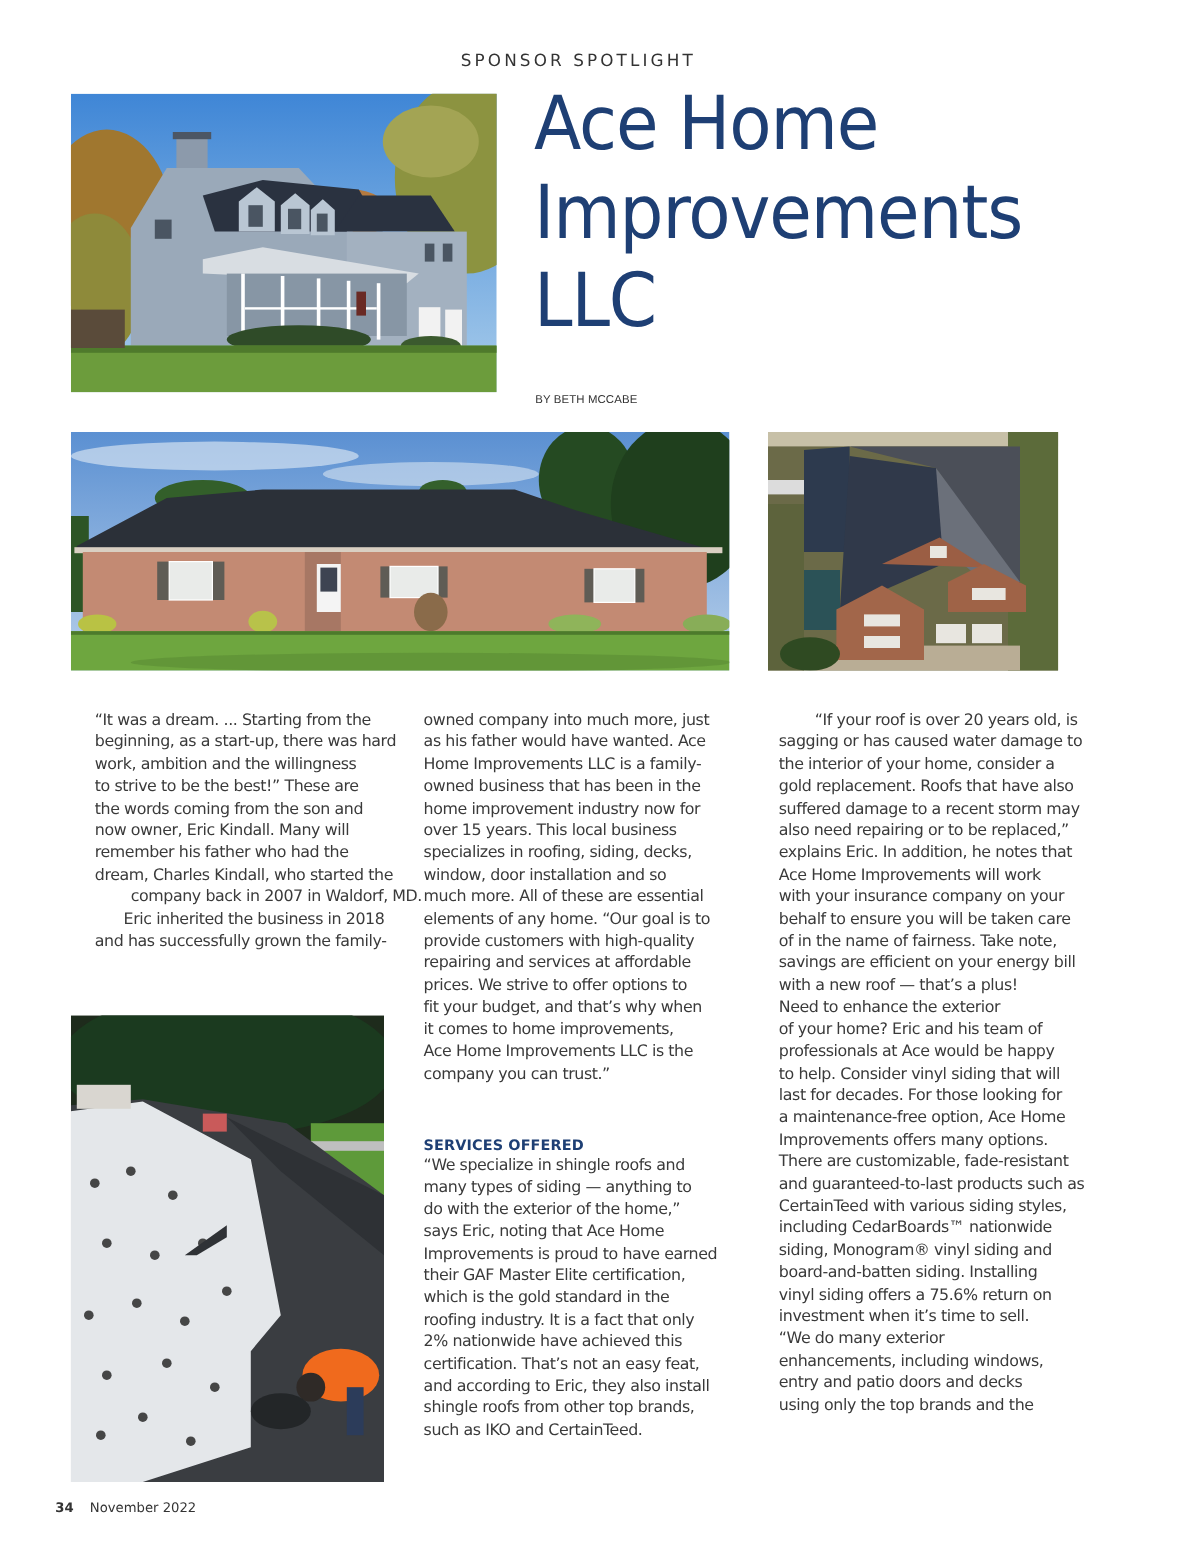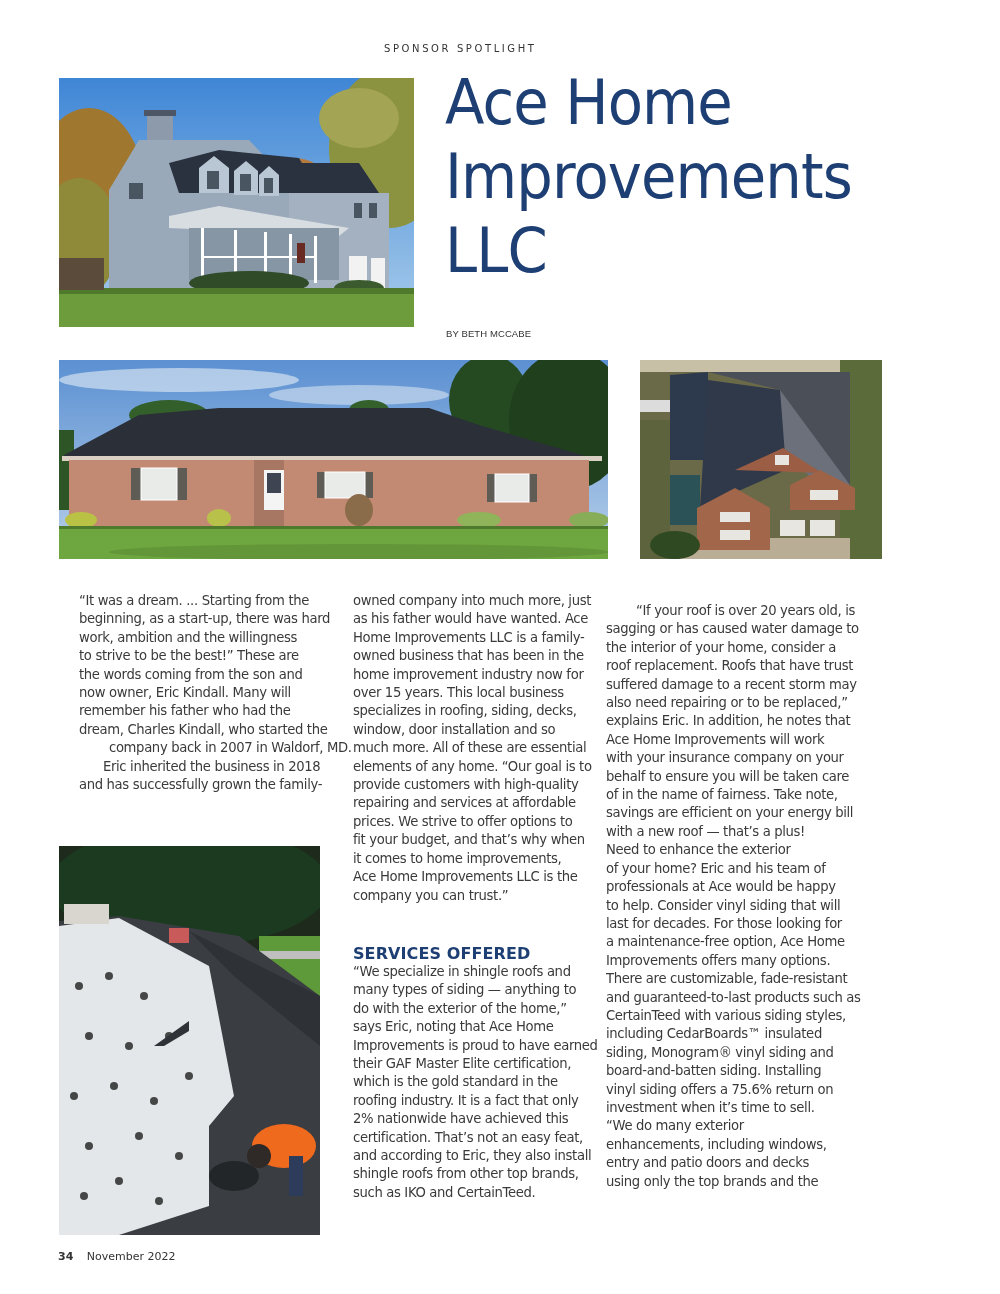--- a/index.html
+++ b/index.html
@@ -1,21 +1,21 @@
 <!DOCTYPE html>
 <html><head>
   <meta charset="utf-8">
   <style>
     * { box-sizing: border-box; margin: 0; padding: 0; }
     html, body { width: 1000px; height: 1294px; background: #ffffff; }
     body { position: relative; font-family: "DejaVu Sans", sans-serif; color: #2b2b2b; overflow: hidden; }
 
     .kicker {
       position: absolute; left: 384px; top: 43px;
-      font-family: "DejaVu Sans", sans-serif; font-size: 10px; letter-spacing: 2.6px;
+      font-family: "DejaVu Sans", sans-serif; font-size: 14px; letter-spacing: 2.6px;
       color: #333; font-weight: normal;
     }
     .title {
       position: absolute; left: 445px; top: 66px; width: 520px;
       font-family: "DejaVu Sans", sans-serif; font-size: 62px; line-height: 74px;
       color: #1e3f74; font-weight: normal; letter-spacing: -1px;
       transform: scaleX(0.93); transform-origin: left top;
     }
     .byline {
       position: absolute; left: 446px; top: 296px;
@@ -25,25 +25,25 @@
     .photo { position: absolute; overflow: hidden; }
     .photo svg { display: block; width: 100%; height: 100%; }
 
     .col {
       position: absolute; font-family: "DejaVu Sans", sans-serif;
       font-size: 13.2px; line-height: 18.4px; color: #3a3a3a;
       letter-spacing: -0.35px;
     }
     .col .line { white-space: nowrap; display: block; }
     .section-heading {
-      font-family: "DejaVu Sans", sans-serif; font-weight: bold; font-size: 16px;
+      font-family: "DejaVu Sans", sans-serif; font-weight: bold; font-size: 12px;
       color: #1e3f74; letter-spacing: 0.1px; line-height: 18px;
     }
     .folio {
-      position: absolute; left: 58px; top: 1250px;
+      position: absolute; left: 46px; top: 1250px;
       font-family: "DejaVu Sans", sans-serif; font-size: 11px; color: #333;
     }
     .folio .num { font-weight: bold; margin-right: 10px; }
   </style>
 </head>
 <body>
 
 <div class="kicker">SPONSOR SPOTLIGHT</div>
 <div class="title">
   <div>Ace Home</div>
@@ -277,45 +277,45 @@
   <span class="line">their GAF Master Elite certification,</span>
   <span class="line">which is the gold standard in the</span>
   <span class="line">roofing industry. It is a fact that only</span>
   <span class="line">2% nationwide have achieved this</span>
   <span class="line">certification. That’s not an easy feat,</span>
   <span class="line">and according to Eric, they also install</span>
   <span class="line">shingle roofs from other top brands,</span>
   <span class="line">such as IKO and CertainTeed.</span>
 </div>
 
-<div class="col" style="left:606px; top:592px; width:265px;margin-top:10px;">
+<div class="col" style="left:649px; top:592px; width:265px;">
   <span class="line" style="padding-left:30px;">“If your roof is over 20 years old, is</span>
   <span class="line">sagging or has caused water damage to</span>
   <span class="line">the interior of your home, consider a</span>
-  <span class="line">roof replacement. Roofs that have trust</span>
+  <span class="line">gold replacement. Roofs that have also</span>
   <span class="line">suffered damage to a recent storm may</span>
   <span class="line">also need repairing or to be replaced,”</span>
   <span class="line">explains Eric. In addition, he notes that</span>
   <span class="line">Ace Home Improvements will work</span>
   <span class="line">with your insurance company on your</span>
   <span class="line">behalf to ensure you will be taken care</span>
   <span class="line">of in the name of fairness. Take note,</span>
   <span class="line">savings are efficient on your energy bill</span>
   <span class="line">with a new roof — that’s a plus!</span>
   <span class="line">Need to enhance the exterior</span>
   <span class="line">of your home? Eric and his team of</span>
   <span class="line">professionals at Ace would be happy</span>
   <span class="line">to help. Consider vinyl siding that will</span>
   <span class="line">last for decades. For those looking for</span>
   <span class="line">a maintenance-free option, Ace Home</span>
   <span class="line">Improvements offers many options.</span>
   <span class="line">There are customizable, fade-resistant</span>
   <span class="line">and guaranteed-to-last products such as</span>
   <span class="line">CertainTeed with various siding styles,</span>
-  <span class="line">including CedarBoards™ insulated</span>
+  <span class="line">including CedarBoards™ nationwide</span>
   <span class="line">siding, Monogram® vinyl siding and</span>
   <span class="line">board-and-batten siding. Installing</span>
   <span class="line">vinyl siding offers a 75.6% return on</span>
   <span class="line">investment when it’s time to sell.</span>
   <span class="line">“We do many exterior</span>
   <span class="line">enhancements, including windows,</span>
   <span class="line">entry and patio doors and decks</span>
   <span class="line">using only the top brands and the</span>
 </div>
 

